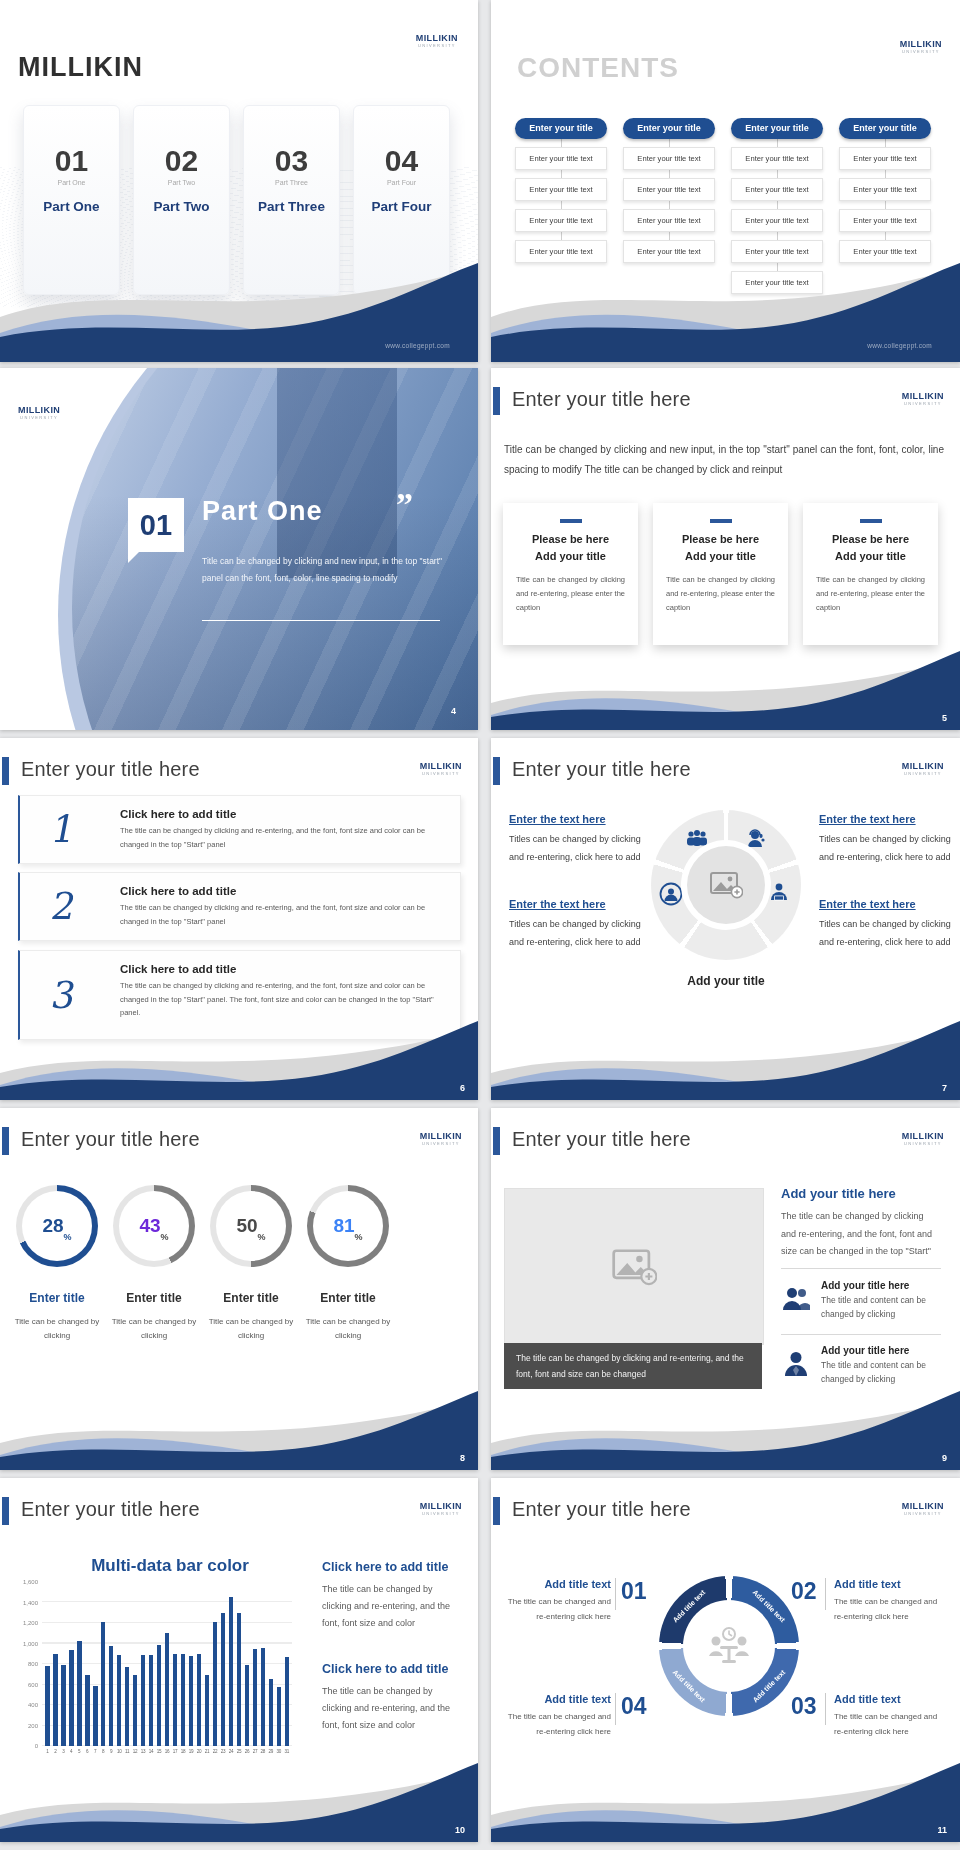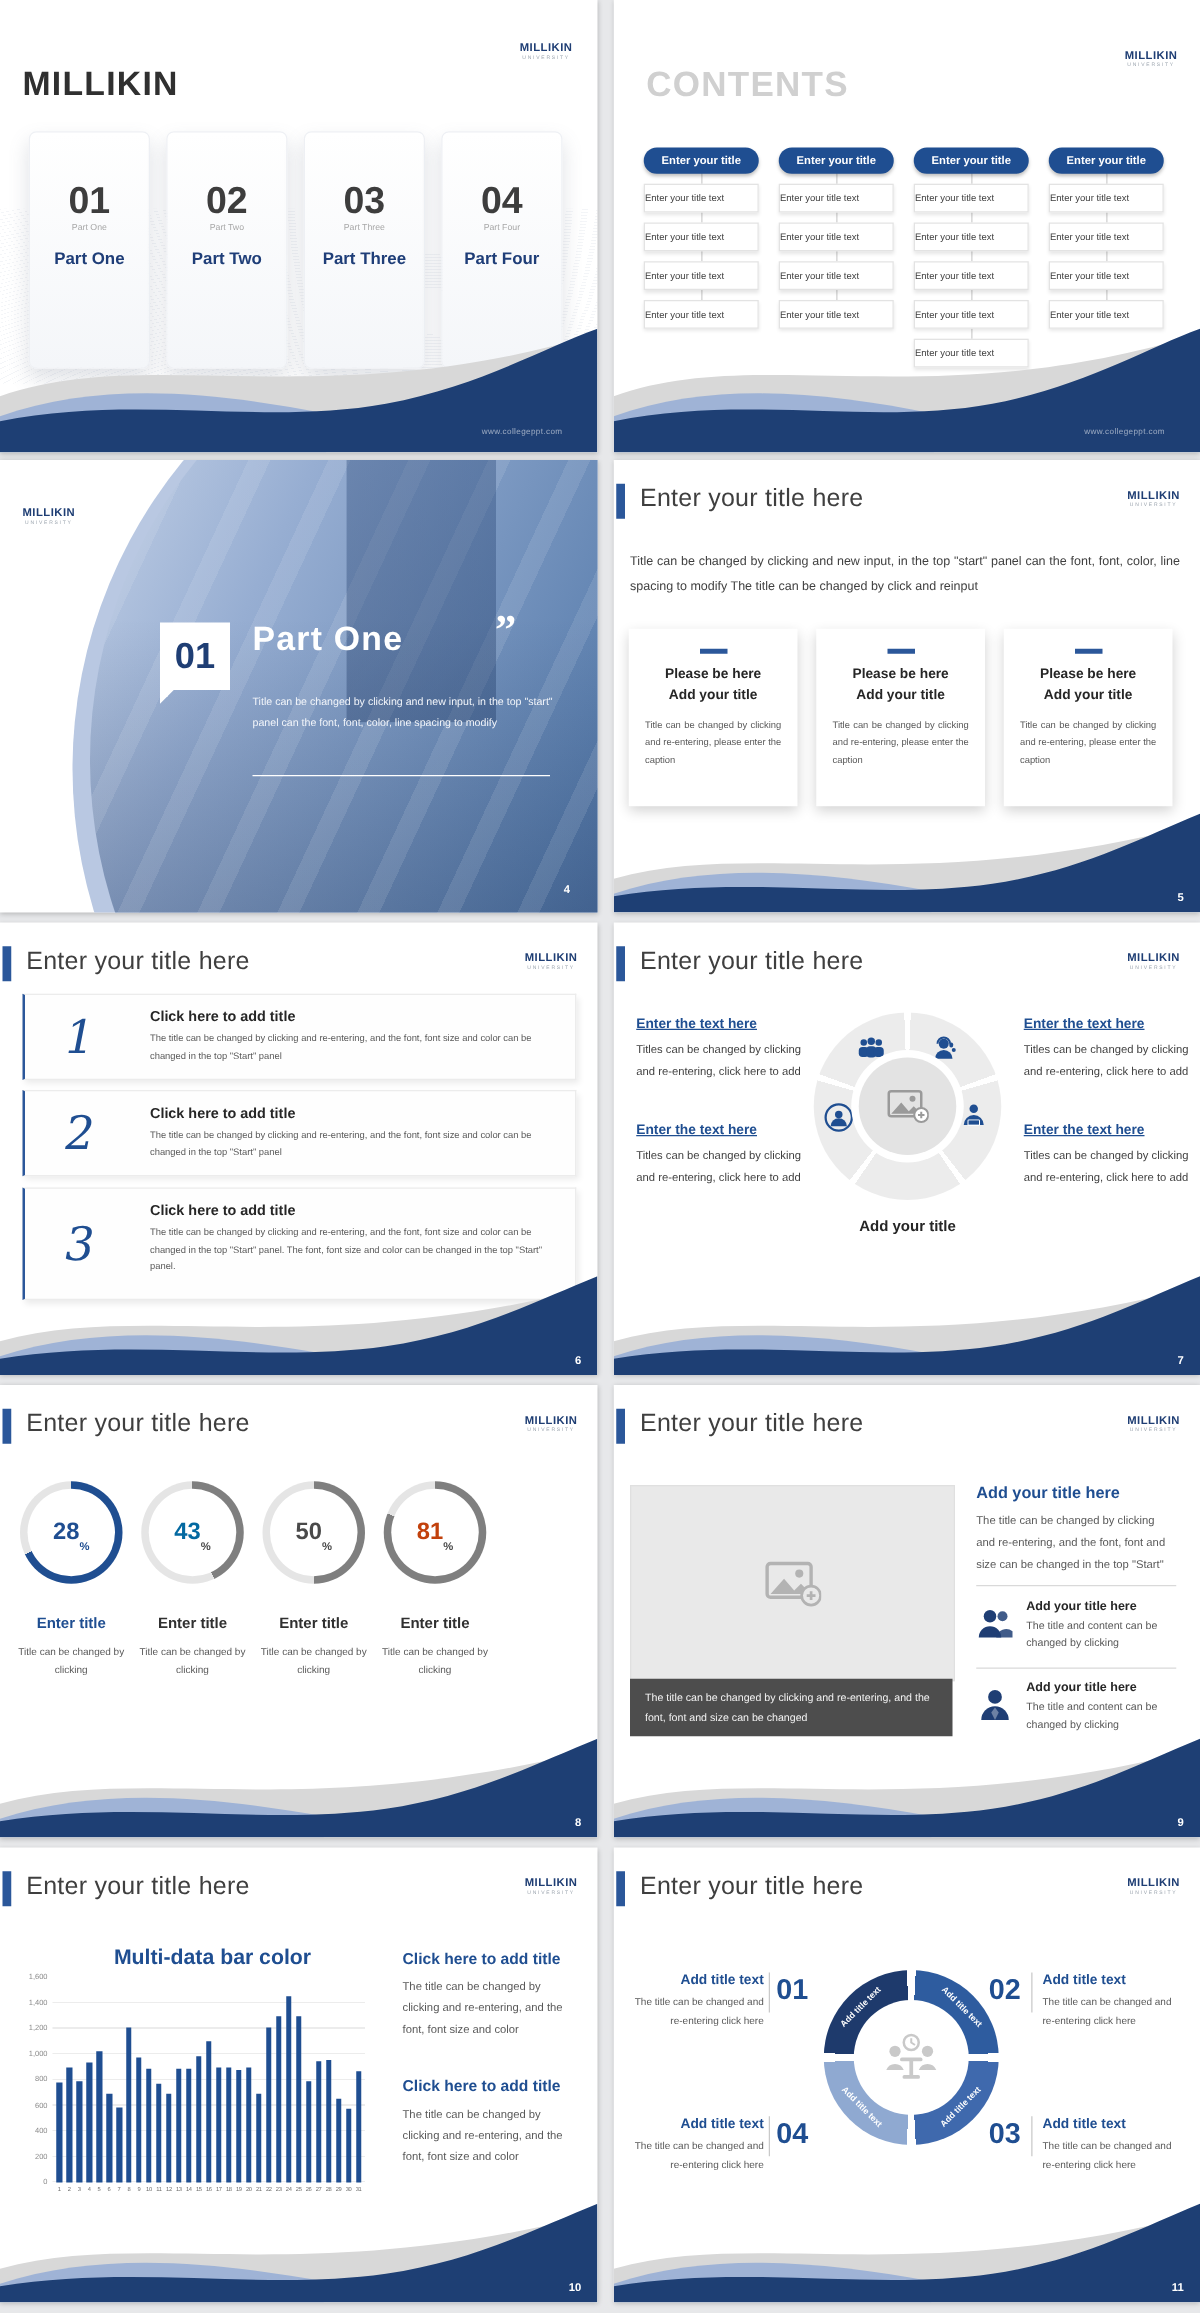--- a/index.html
+++ b/index.html
@@ -36,21 +36,21 @@
   .ccard .sub{margin-top:3px;font-size:7px;color:#a8a8a8;}
   .ccard .lbl{margin-top:13px;font-size:13.5px;font-weight:bold;color:#1F3E78;}
   .guilloche{position:absolute;left:0;right:0;bottom:55px;height:140px;opacity:.6;
     background:repeating-radial-gradient(ellipse 620px 210px at 72% 150%,rgba(120,140,170,.14) 0 1px,transparent 1px 7px);}
 
   
   .overview-title{position:absolute;left:26px;top:52px;font-size:28px;font-weight:800;color:#d0d0d0;letter-spacing:1px;}
   .ocol{position:absolute;top:118px;width:92px;}
   .ocol .vline{position:absolute;left:50%;top:18px;width:1px;background:#cfcfcf;}
   .opill{position:relative;height:21px;background:#1F4E91;border-radius:11px;color:#fff;font-size:9px;font-weight:bold;text-align:center;line-height:21px;box-shadow:0 2px 3px rgba(0,0,0,.25);}
-  .obox{position:relative;margin-top:8px;height:21px;background:#fff;border:1px solid #e3e3e3;box-shadow:0 2px 3px rgba(0,0,0,.10);font-size:7.6px;color:#404040;line-height:21px;}
+  .obox{position:relative;margin-top:8px;height:21px;background:#fff;border:1px solid #e3e3e3;box-shadow:0 2px 3px rgba(0,0,0,.10);font-size:7.6px;color:#404040;text-align:center;line-height:21px;}
 
   
   .photo-rim{position:absolute;left:58px;top:-140px;width:774px;height:774px;border-radius:50%;background:#b9c8e2;}
   .photo{position:absolute;left:72px;top:-140px;width:760px;height:760px;border-radius:50%;
     background:
       repeating-linear-gradient(115deg,rgba(255,255,255,.10) 0 16px,rgba(255,255,255,0) 16px 58px),
       linear-gradient(to bottom,rgba(10,28,62,0) 35%,rgba(10,28,62,.45) 100%),
       linear-gradient(115deg,#cfdaec 0%,#97aed2 22%,#5b7fae 52%,#2c4f86 78%,#1d3a6b 100%);}
   .bldg{position:absolute;left:205px;top:20px;width:120px;height:330px;opacity:.35;
     background:linear-gradient(#27497e,#16305c);clip-path:polygon(38% 0,62% 0,62% 14%,100% 22%,100% 100%,0 100%,0 22%,38% 14%);}
@@ -409,33 +409,33 @@
   </div>
 
   <div class="donut" style="left: 16px; background: conic-gradient(rgb(31, 78, 145) 244.8deg, rgb(229, 229, 229) 0deg);">
     <div class="hole">
         <span class="pct" style="color:#1F4E91;">28</span>
         <span class="pcts" style="color:#1F4E91;">%</span>
       </div>
   </div>
   <div class="donut" style="left: 113px; background: conic-gradient(rgb(127, 127, 127) 154.8deg, rgb(229, 229, 229) 0deg);">
     <div class="hole">
-        <span class="pct" style="color:#0369a1;">43</span>
+        <span class="pct" style="color:#6d28d9;">43</span>
         <span class="pcts" style="color:#4a4a4a;">%</span>
       </div>
   </div>
   <div class="donut" style="left: 210px; background: conic-gradient(rgb(127, 127, 127) 180deg, rgb(229, 229, 229) 0deg);">
     <div class="hole">
         <span class="pct" style="color:#4a4a4a;">50</span>
         <span class="pcts" style="color:#4a4a4a;">%</span>
       </div>
   </div>
   <div class="donut" style="left: 307px; background: conic-gradient(rgb(127, 127, 127) 291.6deg, rgb(229, 229, 229) 0deg);">
     <div class="hole">
-        <span class="pct" style="color:#c2410c;">81</span>
+        <span class="pct" style="color:#3b82f6;">81</span>
         <span class="pcts" style="color:#4a4a4a;">%</span>
       </div>
   </div>
 
   <div class="dlbl first" style="left:9px;">Enter title</div>
   <div class="dlbl" style="left:106px;">Enter title</div>
   <div class="dlbl" style="left:203px;">Enter title</div>
   <div class="dlbl" style="left:300px;">Enter title</div>
 
   <div class="dbody" style="left:9px;">Title can be changed by clicking</div>

